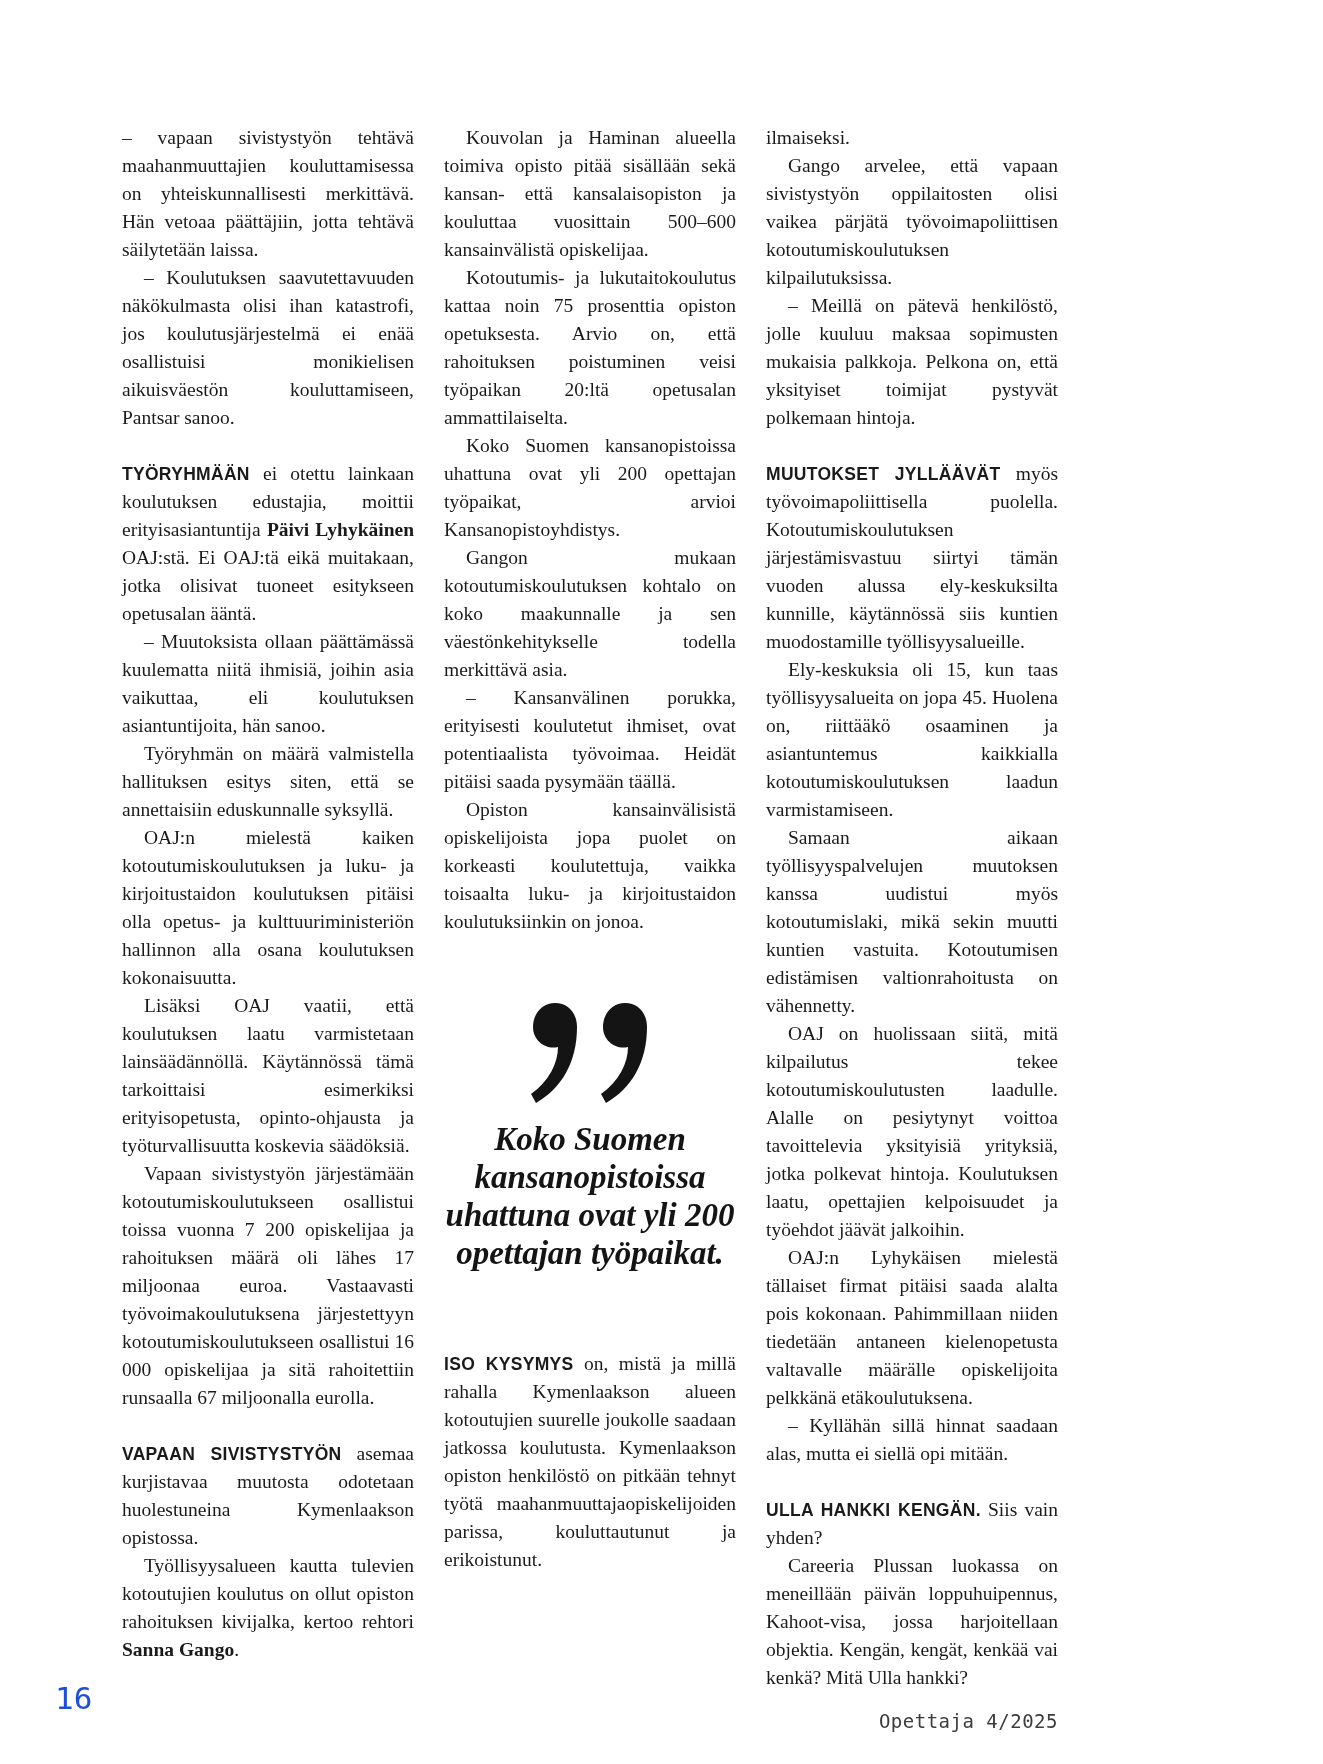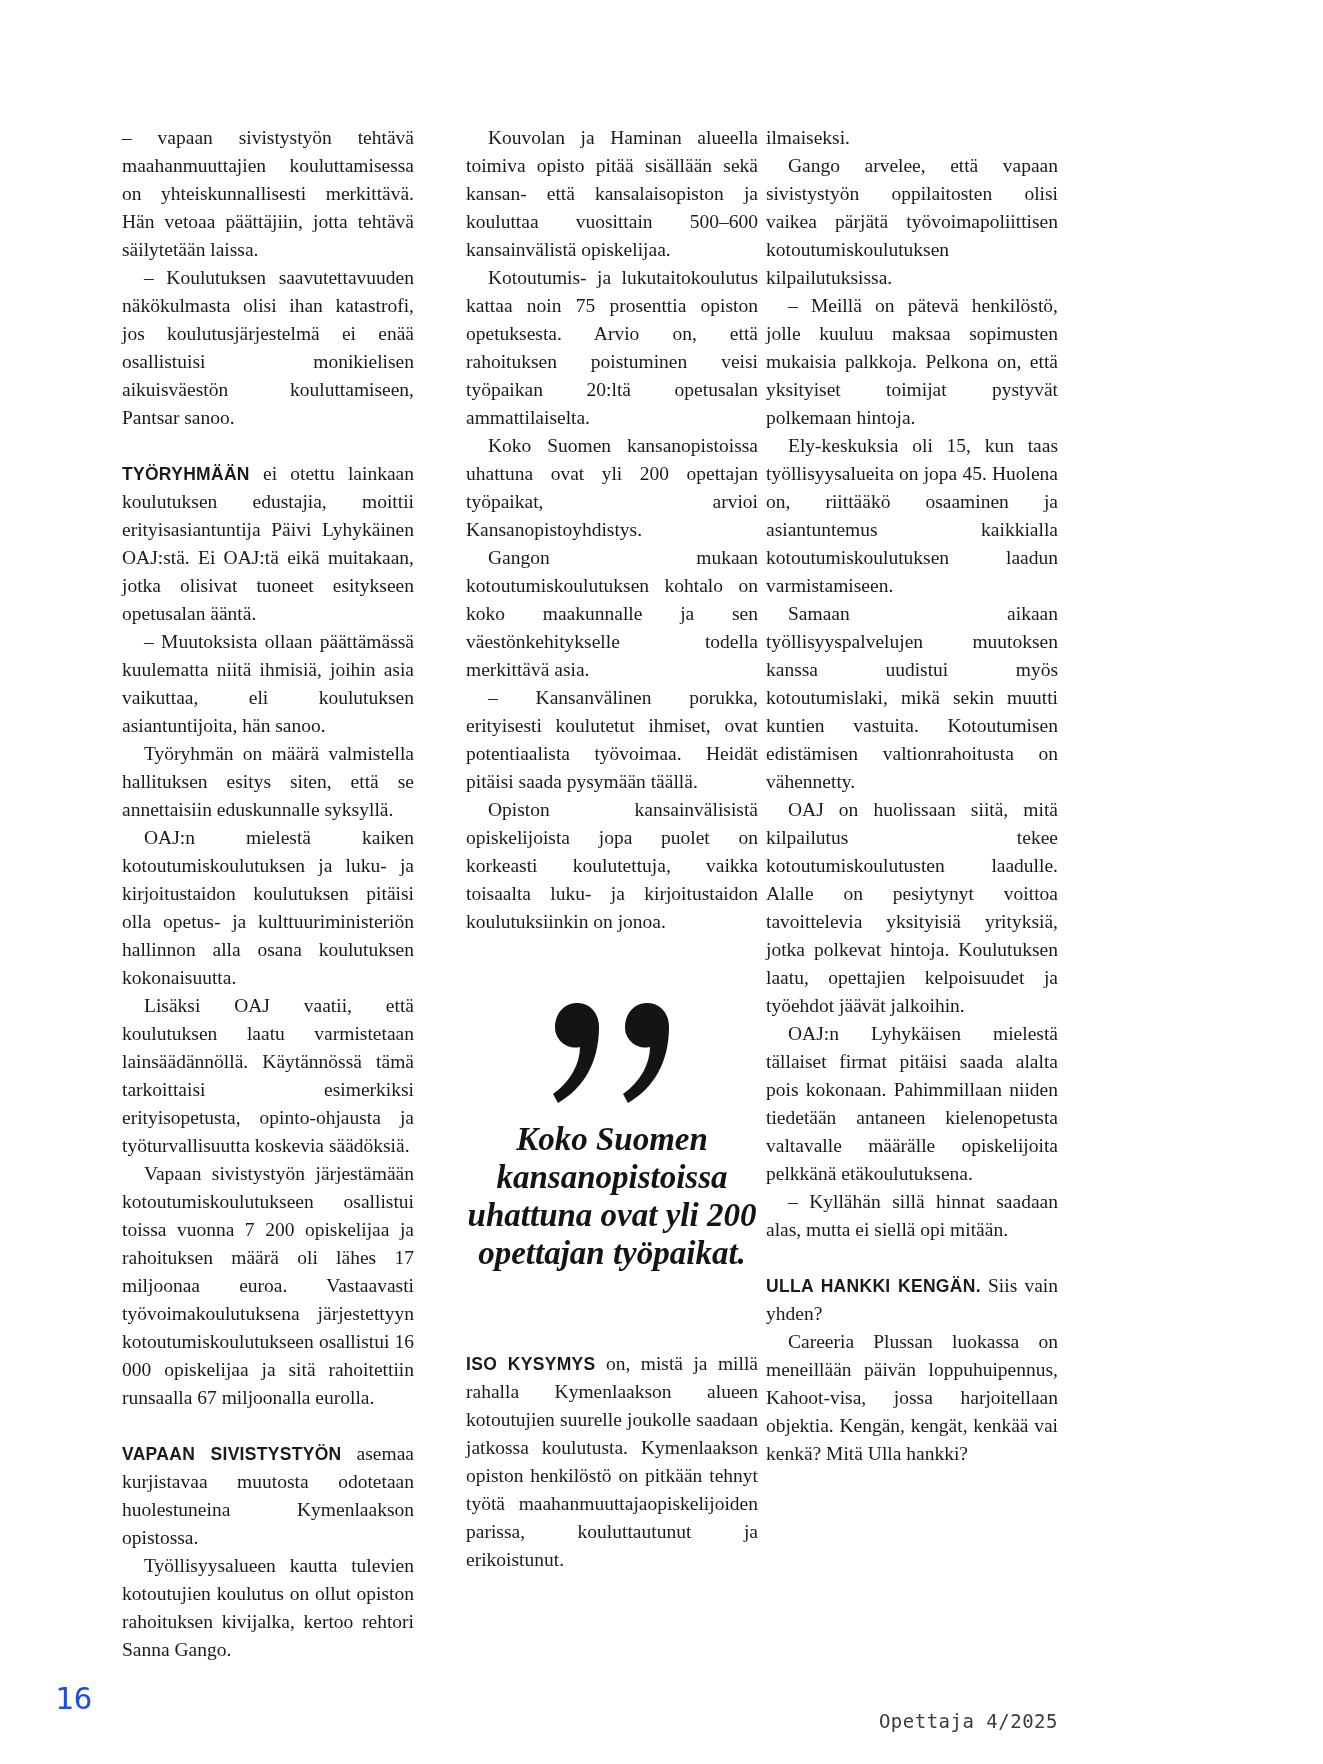--- a/index.html
+++ b/index.html
@@ -14,32 +14,32 @@
   }
   .col {
     position: absolute;
     top: 124px;
     width: 292px;
     font-size: 19.5px;
     line-height: 28px;
     text-align: justify;
   }
   .col-1 { left: 122px; }
-  .col-2 { left: 466px; }
+  .col-2 { left: 444px; }
   .col-3 { left: 766px; }
   .col p { margin: 0; text-indent: 22px; }
   .col p.flush { text-indent: 0; }
   .col p.section { text-indent: 0; margin-top: 28px; }
   .lead {
     font-family: Liberation Sans, sans-serif;
     font-weight: 700;
     font-size: 17.5px;
     letter-spacing: 0.3px;
   }
-  .name { font-weight: 400; }
+  .name { font-weight: 700; }
   .pullquote {
     margin-top: 66px;
     margin-bottom: 78px;
     text-align: center;
   }
   .quote-marks { display: block; margin: 0 auto 16px auto; }
   .quote-text {
     display: block;
     font-family: "Liberation Serif", serif;
     font-style: italic;
@@ -104,20 +104,21 @@
       <span class="quote-text">Koko Suomen kansanopistoissa uhattuna ovat yli 200 opettajan työpaikat.</span>
     </div>
 
     <p class="flush"><span class="lead">ISO KYSYMYS</span><span> on, mistä ja millä rahalla Kymenlaakson alueen kotoutujien suurelle joukolle saadaan jatkossa koulutusta. Kymenlaakson opiston henkilöstö on pitkään tehnyt työtä maahanmuuttajaopiskelijoiden parissa, kouluttautunut ja erikoistunut.</span></p>
   </div>
 
   <div class="col col-3">
     <p class="flush">ilmaiseksi.</p>
     <p>Gango arvelee, että vapaan sivistystyön oppilaitosten olisi vaikea pärjätä työvoimapoliittisen kotoutumiskoulutuksen kilpailutuksissa.</p>
     <p>– Meillä on pätevä henkilöstö, jolle kuuluu maksaa sopimusten mukaisia palkkoja. Pelkona on, että yksityiset toimijat pystyvät polkemaan hintoja.</p>
+    <p class="section"><span class="lead">MUUTOKSET JYLLÄÄVÄT</span><span> myös työvoimapoliittisella puolella. Kotoutumiskoulutuksen järjestämisvastuu siirtyi tämän vuoden alussa ely-keskuksilta kunnille, käytännössä siis kuntien muodostamille työllisyysalueille.</span></p>
     <p>Ely-keskuksia oli 15, kun taas työllisyysalueita on jopa 45. Huolena on, riittääkö osaaminen ja asiantuntemus kaikkialla kotoutumiskoulutuksen laadun varmistamiseen.</p>
     <p>Samaan aikaan työllisyyspalvelujen muutoksen kanssa uudistui myös kotoutumislaki, mikä sekin muutti kuntien vastuita. Kotoutumisen edistämisen valtionrahoitusta on vähennetty.</p>
     <p>OAJ on huolissaan siitä, mitä kilpailutus tekee kotoutumiskoulutusten laadulle. Alalle on pesiytynyt voittoa tavoittelevia yksityisiä yrityksiä, jotka polkevat hintoja. Koulutuksen laatu, opettajien kelpoisuudet ja työehdot jäävät jalkoihin.</p>
     <p>OAJ:n Lyhykäisen mielestä tällaiset firmat pitäisi saada alalta pois kokonaan. Pahimmillaan niiden tiedetään antaneen kielenopetusta valtavalle määrälle opiskelijoita pelkkänä etäkoulutuksena.</p>
     <p>– Kyllähän sillä hinnat saadaan alas, mutta ei siellä opi mitään.</p>
     <p class="section"><span class="lead">ULLA HANKKI KENGÄN.</span><span> Siis vain yhden?</span></p>
     <p>Careeria Plussan luokassa on meneillään päivän loppuhuipennus, Kahoot-visa, jossa harjoitellaan objektia. Kengän, kengät, kenkää vai kenkä? Mitä Ulla hankki?</p>
 
   </div>
 

